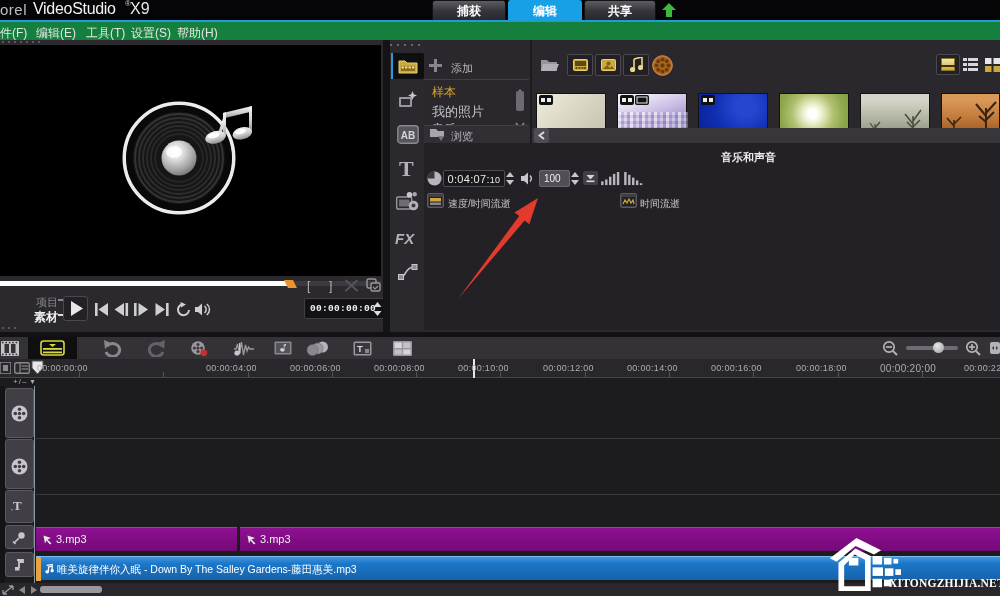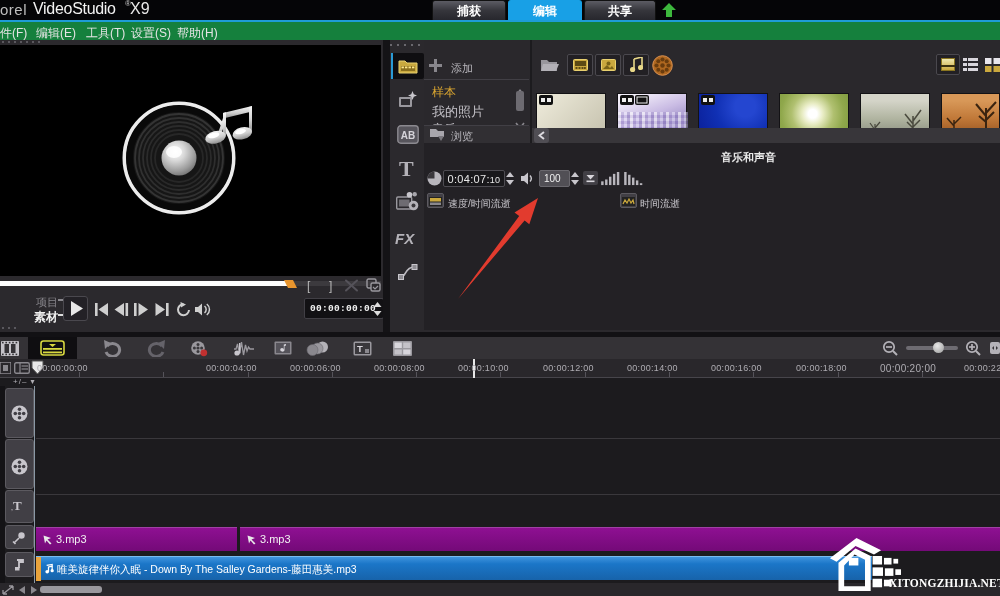--- a/index.html
+++ b/index.html
@@ -543,21 +543,21 @@
       </svg>
     <span style="position:absolute;left:20px;top:5px;font-size:11px;color:#f2f2f2">3.mp3</span>
   </div>
   <div class="a" style="left:240px;top:149px;width:760px;height:24px;background:linear-gradient(#8e1092,#740a78);border-top:1px solid #a040a4">
     <svg style="position:absolute;left:6px;top:6px" width="11" height="11" viewBox="0 0 11 11">
         <path d="M1.5 1.5 L9 4 L5.5 5.5 L9.5 9.5 L8 10.5 L4.5 6.5 L3 9.5 Z" fill="#e8e8e8"></path>
       </svg>
     <span style="position:absolute;left:20px;top:5px;font-size:11px;color:#f2f2f2">3.mp3</span>
   </div>
 
-  <div class="a" style="left:36px;top:178px;width:836px;height:24px;background:linear-gradient(#3f94dd,#1b76c8 30%,#1763aa);border-top:1px solid #79bcf0">
+  <div class="a" style="left:36px;top:178px;width:964px;height:24px;background:linear-gradient(#3f94dd,#1b76c8 30%,#1763aa);border-top:1px solid #79bcf0">
     <div style="position:absolute;left:0;top:0;width:5px;height:24px;background:#e8a33c"></div>
     <svg style="position:absolute;left:7px;top:6px" width="11" height="12" viewBox="0 0 12 12">
         <path d="M4 2 L10 1 L10 3 L6 3.8 L6 9" stroke="#fff" stroke-width="1.4" fill="none"></path>
         <circle cx="4.6" cy="9" r="2" fill="#fff"></circle>
         <circle cx="10" cy="7.8" r="1.8" fill="#fff"></circle>
         <path d="M10 3 L10 7.8" stroke="#fff" stroke-width="1.4"></path>
       </svg>
     <span style="position:absolute;left:21px;top:6px;font-size:10.5px;color:#fff">唯美旋律伴你入眠 - Down By The Salley Gardens-藤田惠美.mp3</span>
   </div>
 </div>

